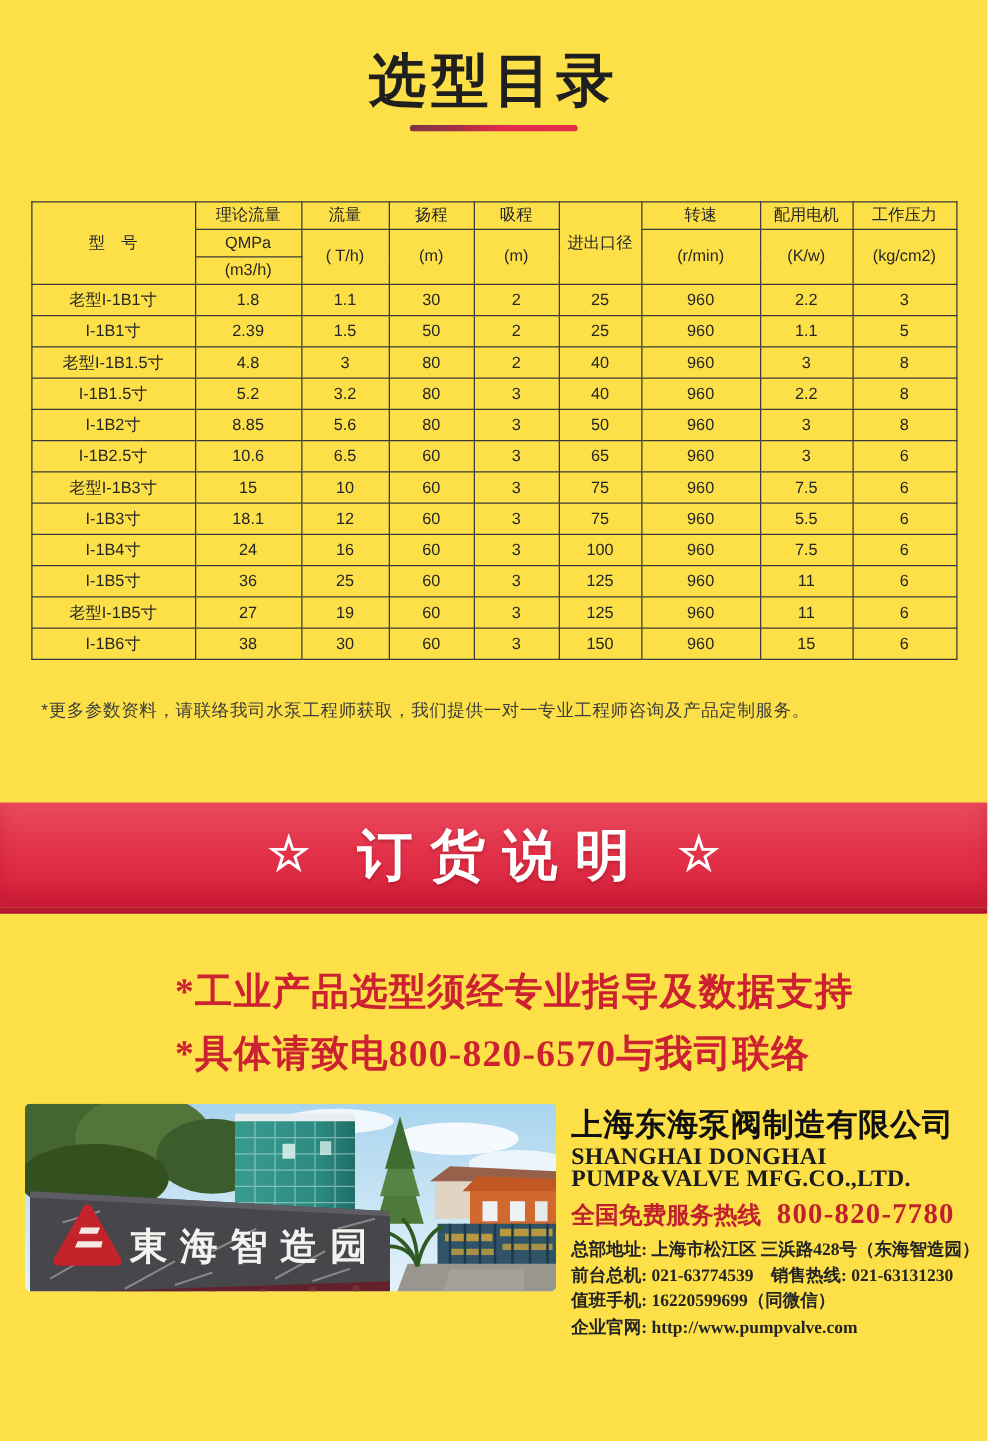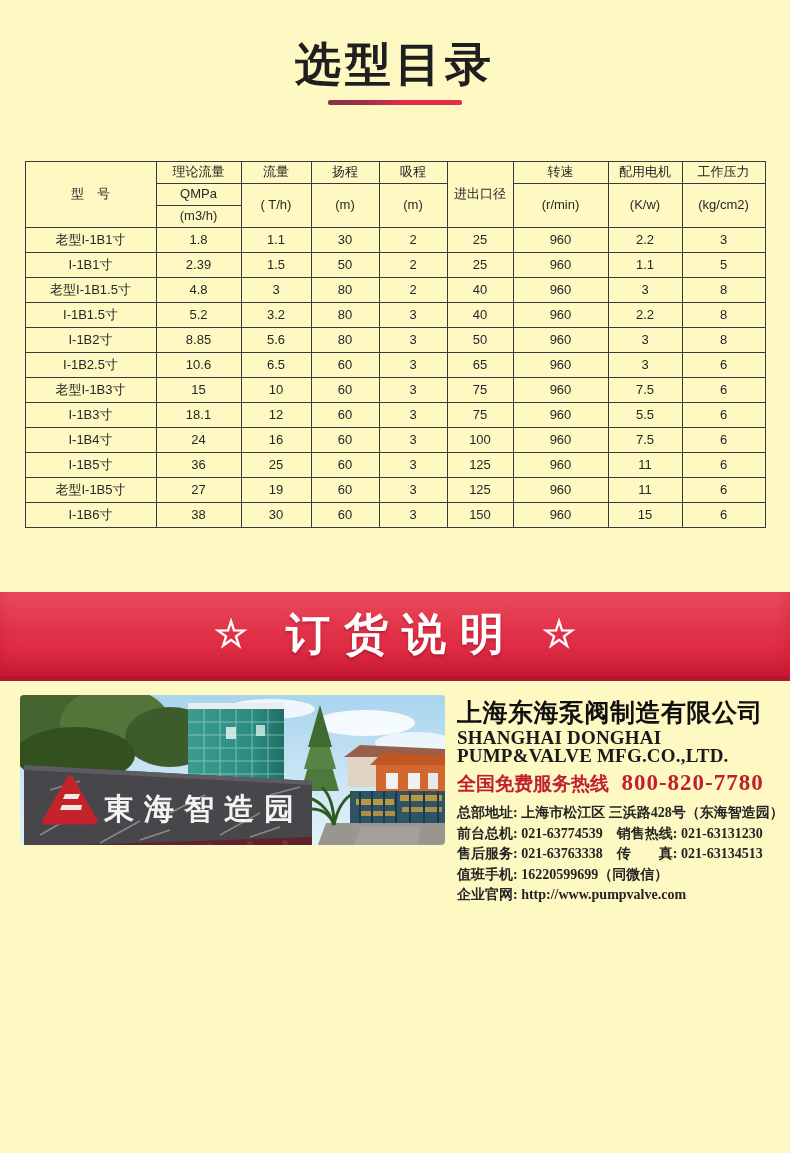--- a/index.html
+++ b/index.html
@@ -1,18 +1,18 @@
 <!DOCTYPE html>
 <html><head>
 <meta charset="utf-8">
 <style>
   * { margin:0; padding:0; box-sizing:border-box; }
   body { background:#fff; }
   .page {
-    width:790px; height:1153px; background:#fef9c3; position:relative;
+    width:790px; height:1153px; background:#fde047; position:relative;
     overflow:hidden; font-family:"Liberation Sans", sans-serif;
   }
 
   
   .title-wrap { padding-top:36px; text-align:center; }
   .page-title {
     font-size:46px; font-weight:bold; color:#1f1f1f; letter-spacing:4px;
     line-height:56px; font-family:"Liberation Sans", sans-serif;
   }
   .title-underline {
@@ -250,27 +250,32 @@
           <td>60</td>
           <td>3</td>
           <td>150</td>
           <td>960</td>
           <td>15</td>
           <td>6</td>
         </tr>
       </tbody>
   </table>
 
+  <div class="note">*更多参数资料，请联络我司水泵工程师获取，我们提供一对一专业工程师咨询及产品定制服务。</div>
 
   <div class="banner">
     <span class="star">☆</span>
     <span class="banner-text">订货说明</span>
     <span class="star">☆</span>
   </div>
 
+  <div class="slogans">
+    <div class="slogan">*工业产品选型须经专业指导及数据支持</div>
+    <div class="slogan">*具体请致电800-820-6570与我司联络</div>
+  </div>
 
   <div class="bottom">
 
     <div class="photo-wrap">
       <svg width="425" height="193" viewBox="0 0 425 193">
         <defs>
           <linearGradient id="sky" x1="0" y1="0" x2="0" y2="1">
             <stop offset="0" stop-color="#a9d4ee"></stop>
               <stop offset="0.6" stop-color="#d7ecf7"></stop>
               <stop offset="1" stop-color="#f2fafd"></stop>
@@ -399,20 +404,19 @@
     <div class="info">
       <div class="company-name-cn">上海东海泵阀制造有限公司</div>
       <div class="company-name-en">SHANGHAI DONGHAI PUMP&amp;VALVE MFG.CO.,LTD.</div>
       <div class="hotline">
         <span class="hotline-label">全国免费服务热线</span>
         <span class="hotline-number">800-820-7780</span>
       </div>
       <div class="contacts">
         <div class="contact-line">总部地址: 上海市松江区 三浜路428号（东海智造园）</div>
         <div class="contact-line">前台总机: 021-63774539　销售热线: 021-63131230</div>
-        <div class="contact-line">售后服务: 021-63763338　传　　真: 021-63134513</div>
         <div class="contact-line">值班手机: 16220599699（同微信）</div>
         <div class="contact-line">企业官网: http://www.pumpvalve.com</div>
       </div>
     </div>
   </div>
 
 </div>
 
 </body></html>

